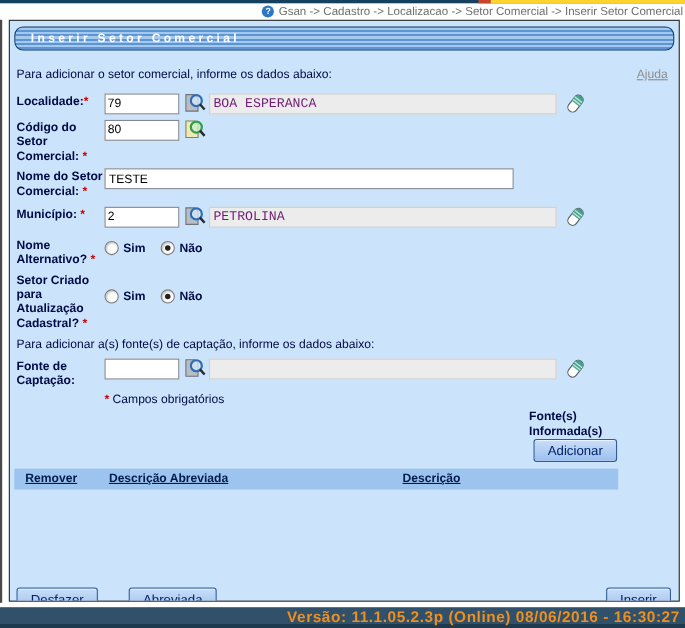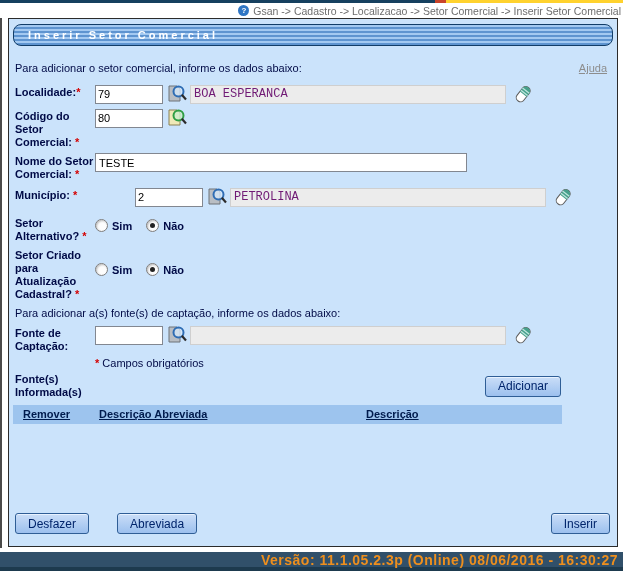--- a/index.html
+++ b/index.html
@@ -37,21 +37,21 @@
   .lookup{margin-left:4px;cursor:pointer;flex:none;}
   .eraser{margin-left:7px;cursor:pointer;flex:none;}
   
   .radio{width:11px;height:11px;border-radius:50%;border:1px solid #7d7d7d;background:#fdfdfd;
     display:inline-block;position:relative;box-shadow:inset 1px 1px 2px rgba(0,0,0,.25);cursor:pointer;}
   .radio.checked::after{content:"";position:absolute;left:3px;top:3px;width:5px;height:5px;border-radius:50%;background:#222;}
   .rlbl{font-size:11px;font-weight:bold;color:#000a46;margin:0 14px 0 4px;}
   .rrow{min-height:30px;}
   .section-text{margin:6px 8px 4px 6px;font-size:11px;color:#000a46;}
   .campos{margin:4px 8px 2px 86px;font-size:11px;color:#000a46;}
-  .fontes-row{display:flex;justify-content:space-between;align-items:center;margin:4px 56px 0 6px;}
+  .fontes-row{display:flex;justify-content:space-between;align-items:flex-end;margin:4px 56px 0 6px;flex-direction:column;}
   
   .btn{font-size:12px;color:#00246b;background:linear-gradient(#cadef8,#9cc0ee);
     border:1px solid #2f5e96;border-radius:3px;padding:2px 12px;height:21px;cursor:pointer;
     font-family:"Liberation Sans",sans-serif;box-shadow:inset 0 1px 0 #e8f2ff;}
   
   .ftable{margin:6px 55px 0 4px;}
   .thead{display:grid;grid-template-columns:76px 1fr 206px;background:#9dc4ee;
     font-size:11px;font-weight:bold;color:#001b4d;padding:3px 0 4px;}
   .thead .th{padding-left:10px;text-decoration:underline;}
   .tbody-empty{height:80px;}
@@ -127,21 +127,21 @@
 
   <div class="frow">
     <div class="lbl">
       <span>Nome do Setor Comercial:</span> <span class="req">*</span>
     </div>
     <div class="ctl">
       <input class="wide" value="TESTE" style="">
     </div>
   </div>
 
-  <div class="frow" style="margin-top:4px;gap:40px;">
+  <div class="frow" style="margin-top:4px;">
     <div class="lbl">
       <span>Município:</span> <span class="req">*</span>
     </div>
     <div class="ctl">
       <input class="small" value="2" style="">
       <svg class="lookup" width="21" height="20" viewBox="0 0 21 20">
         <path d="M2 2 h8 l3 3 v12 h-11 z" fill="#b9bec4" stroke="#6d7378" stroke-width="1"></path>
         <circle cx="11.5" cy="7.5" r="5" fill="#d8eafb" fill-opacity="0.75" stroke="#2f6db4" stroke-width="2"></circle>
         <line x1="14.8" y1="10.8" x2="19" y2="15.5" stroke="#2b2b2b" stroke-width="2.2"></line>
       </svg>
@@ -152,21 +152,21 @@
           <path d="M6 5.5 a4 4 0 0 1 4.25-4 a4 4 0 0 1 4.25 4 v4.5 h-8.5 z" fill="#46a08c"></path>
           <rect x="6" y="5" width="8.5" height="1.3" fill="#bfe6dd"></rect>
           <rect x="6" y="7.6" width="8.5" height="1.3" fill="#bfe6dd"></rect>
         </g>
       </svg>
     </div>
   </div>
 
   <div class="frow rrow" style="margin-top:6px;">
     <div class="lbl">
-      <span>Setor Alternativo?</span> <span class="req">*</span>
+      <span>Nome Alternativo?</span> <span class="req">*</span>
     </div>
     <div class="ctl" style="padding-top:6px;">
       <span class="radio"></span>
       <span class="rlbl">Sim</span>
       <span class="radio checked"></span>
       <span class="rlbl">Não</span>
     </div>
   </div>
 
   <div class="frow rrow" style="min-height:54px;">

